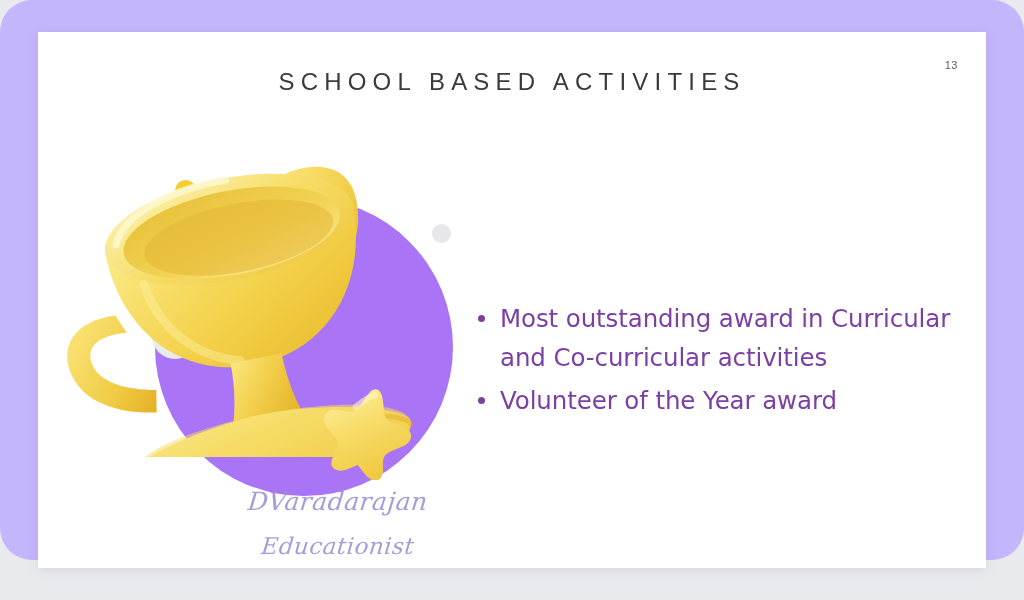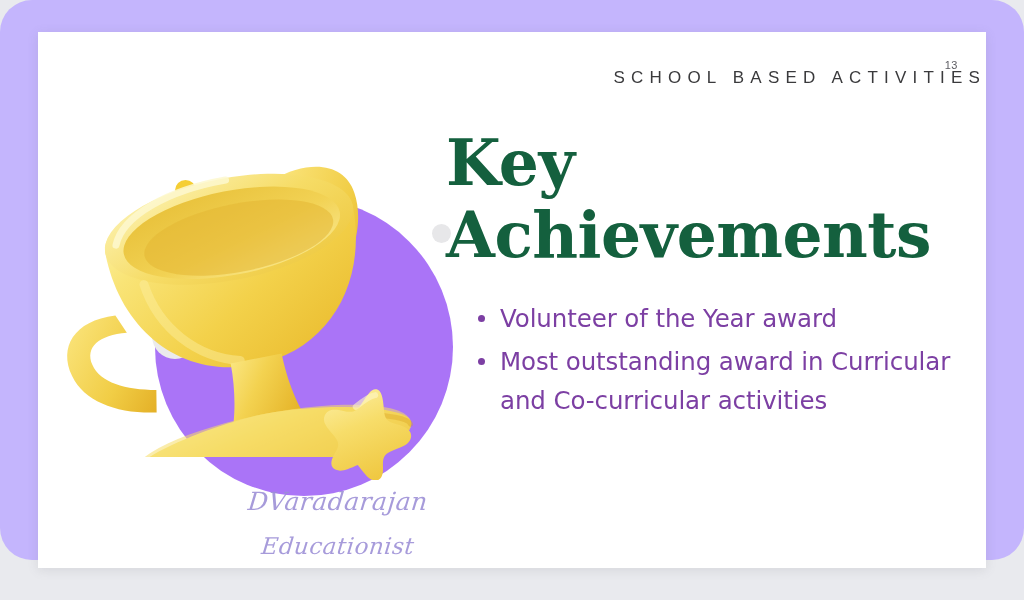--- a/index.html
+++ b/index.html
@@ -45,23 +45,23 @@
     letter-spacing: 0.5px;
     line-height: 1;
   }
 
   
   #slide-eyebrow {
     position: absolute;
     left: 0;
     right: 0;
     top: 36px;
-    text-align: right;
+    text-align: center;
     font-family: "Liberation Sans", sans-serif;
-    font-size: 17px;
+    font-size: 24px;
     font-weight: 400;
     letter-spacing: 6.2px;
     color: #3a3a3c;
     white-space: nowrap;
   }
 
   
   .deco {
     position: absolute;
     border-radius: 50%;
@@ -310,34 +310,30 @@
                  C 24 95, 22 90, 25 80
                  C 28 70, 26 68, 18 62
                  C 9 56, 5 52, 6 46
                  C 7 40, 12 37, 23 37
                  C 33 37, 36 34, 39 25
                  C 43 14, 45 8, 50 8 Z" fill="url(#starGrad)"></path>
         <path d="M34 30 C 40 22, 45 16, 50 14" stroke="#fdf6c6" stroke-width="6" fill="none" stroke-linecap="round" opacity="0.6"></path>
       </g>
     </svg>
 
-    <div id="title-block">
-      <div class="slide-title-line">Key</div>
-      <div class="slide-title-line">Achievements</div>
-    </div>
 
     <ul id="bullet-list">
+      <li class="bullet-item">
+        <span class="bullet-dot"></span>
+        <span>Most outstanding award in Curricular and Co-curricular activities</span>
+      </li>
       <li class="bullet-item">
         <span class="bullet-dot"></span>
         <span>Volunteer of the Year award</span>
       </li>
-      <li class="bullet-item">
-        <span class="bullet-dot"></span>
-        <span>Most outstanding award in Curricular and Co-curricular activities</span>
-      </li>
     </ul>
 
     <div id="signature-block">
       <div class="signature-line" id="signature-line-1">DVaradarajan</div>
       <div class="signature-line" id="signature-line-2">Educationist</div>
     </div>
 
   </div>
 </div>
 

